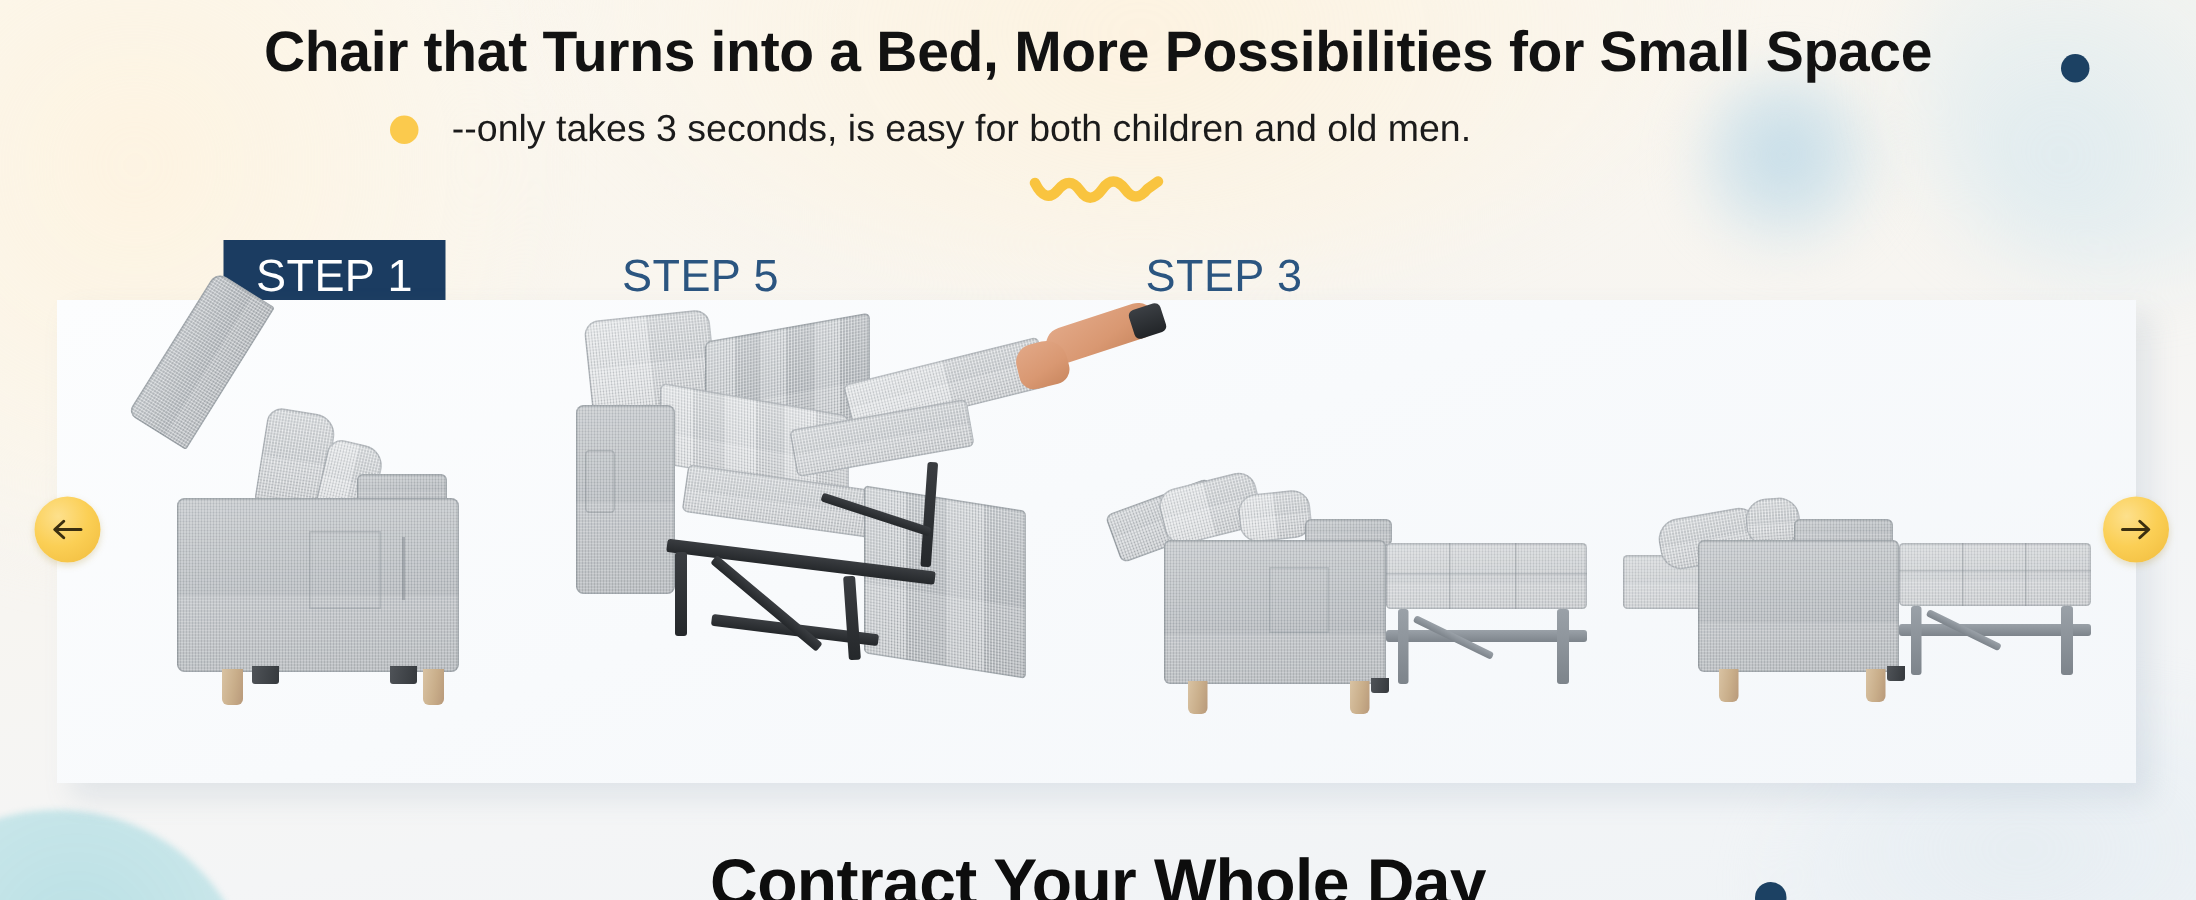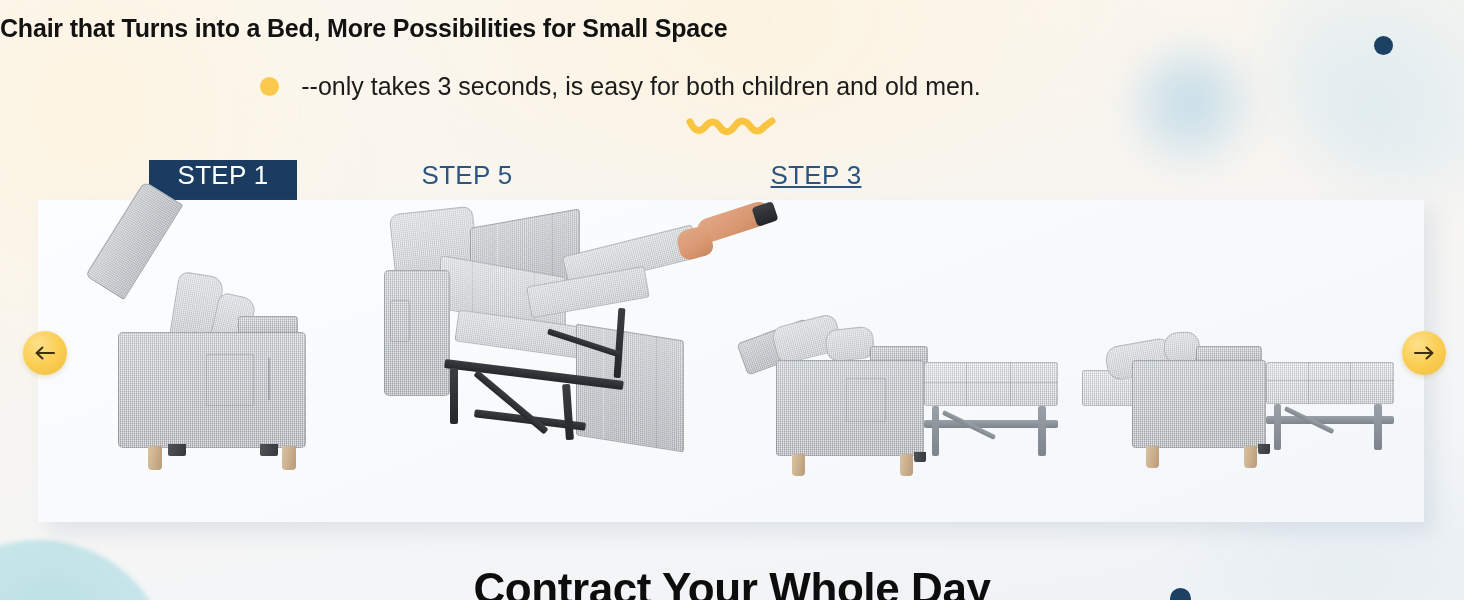--- a/index.html
+++ b/index.html
@@ -59,21 +59,22 @@
     width: 420px; height: 240px;
     background: radial-gradient(ellipse at 40% 40%, rgba(222,232,239,.55) 0%, rgba(236,242,247,.25) 55%, rgba(255,255,255,0) 80%);
     filter: blur(20px);
   }
 
   
   #headline {
     position: absolute;
     left: 0; top: 14px;
     width: 1464px;
-    font-size: 25px;
+    text-align: center;
+    font-size: 38px;
     font-weight: bold;
     color: #121212;
     letter-spacing: -0.2px;
     white-space: nowrap;
   }
 
   #headline-dot {
     position: absolute;
     left: 1374px; top: 36px;
     width: 19px; height: 19px;
@@ -112,35 +113,35 @@
     position: absolute;
     left: 55px; top: 160px;
     width: 1345px;
     height: 42px;
     border-bottom: 2px dashed #9fb1c2;
     display: flex;
   }
   .step-tab {
     flex: 1;
     display: flex;
-    align-items: flex-start;
+    align-items: flex-end;
     justify-content: center;
-    font-size: 26px;
+    font-size: 30px;
     color: #2b5580;
     letter-spacing: 0.3px;
     height: 42px;
   }
   .step-tab.active {
     background: #1b3c61;
     color: #ffffff;
     flex: 0 0 148px;
     margin-left: 94px;
   }
   #steps-bar .step-tab:nth-child(2) { flex: 0 0 340px; }
-  #steps-bar .step-tab:nth-child(3) { flex: 0 0 358px; text-decoration: underline; }
+  #steps-bar .step-tab:nth-child(3) { flex: 0 0 358px; }
   #steps-bar .step-tab:nth-child(4) { flex: 1; }
 
   
   #panel {
     position: absolute;
     left: 38px; top: 200px;
     width: 1386px; height: 322px;
     background: linear-gradient(160deg, #fcfdfe 0%, #f8fafc 45%, #f4f7fa 100%);
     box-shadow: 10px 10px 18px rgba(120,140,165,.16);
   }

